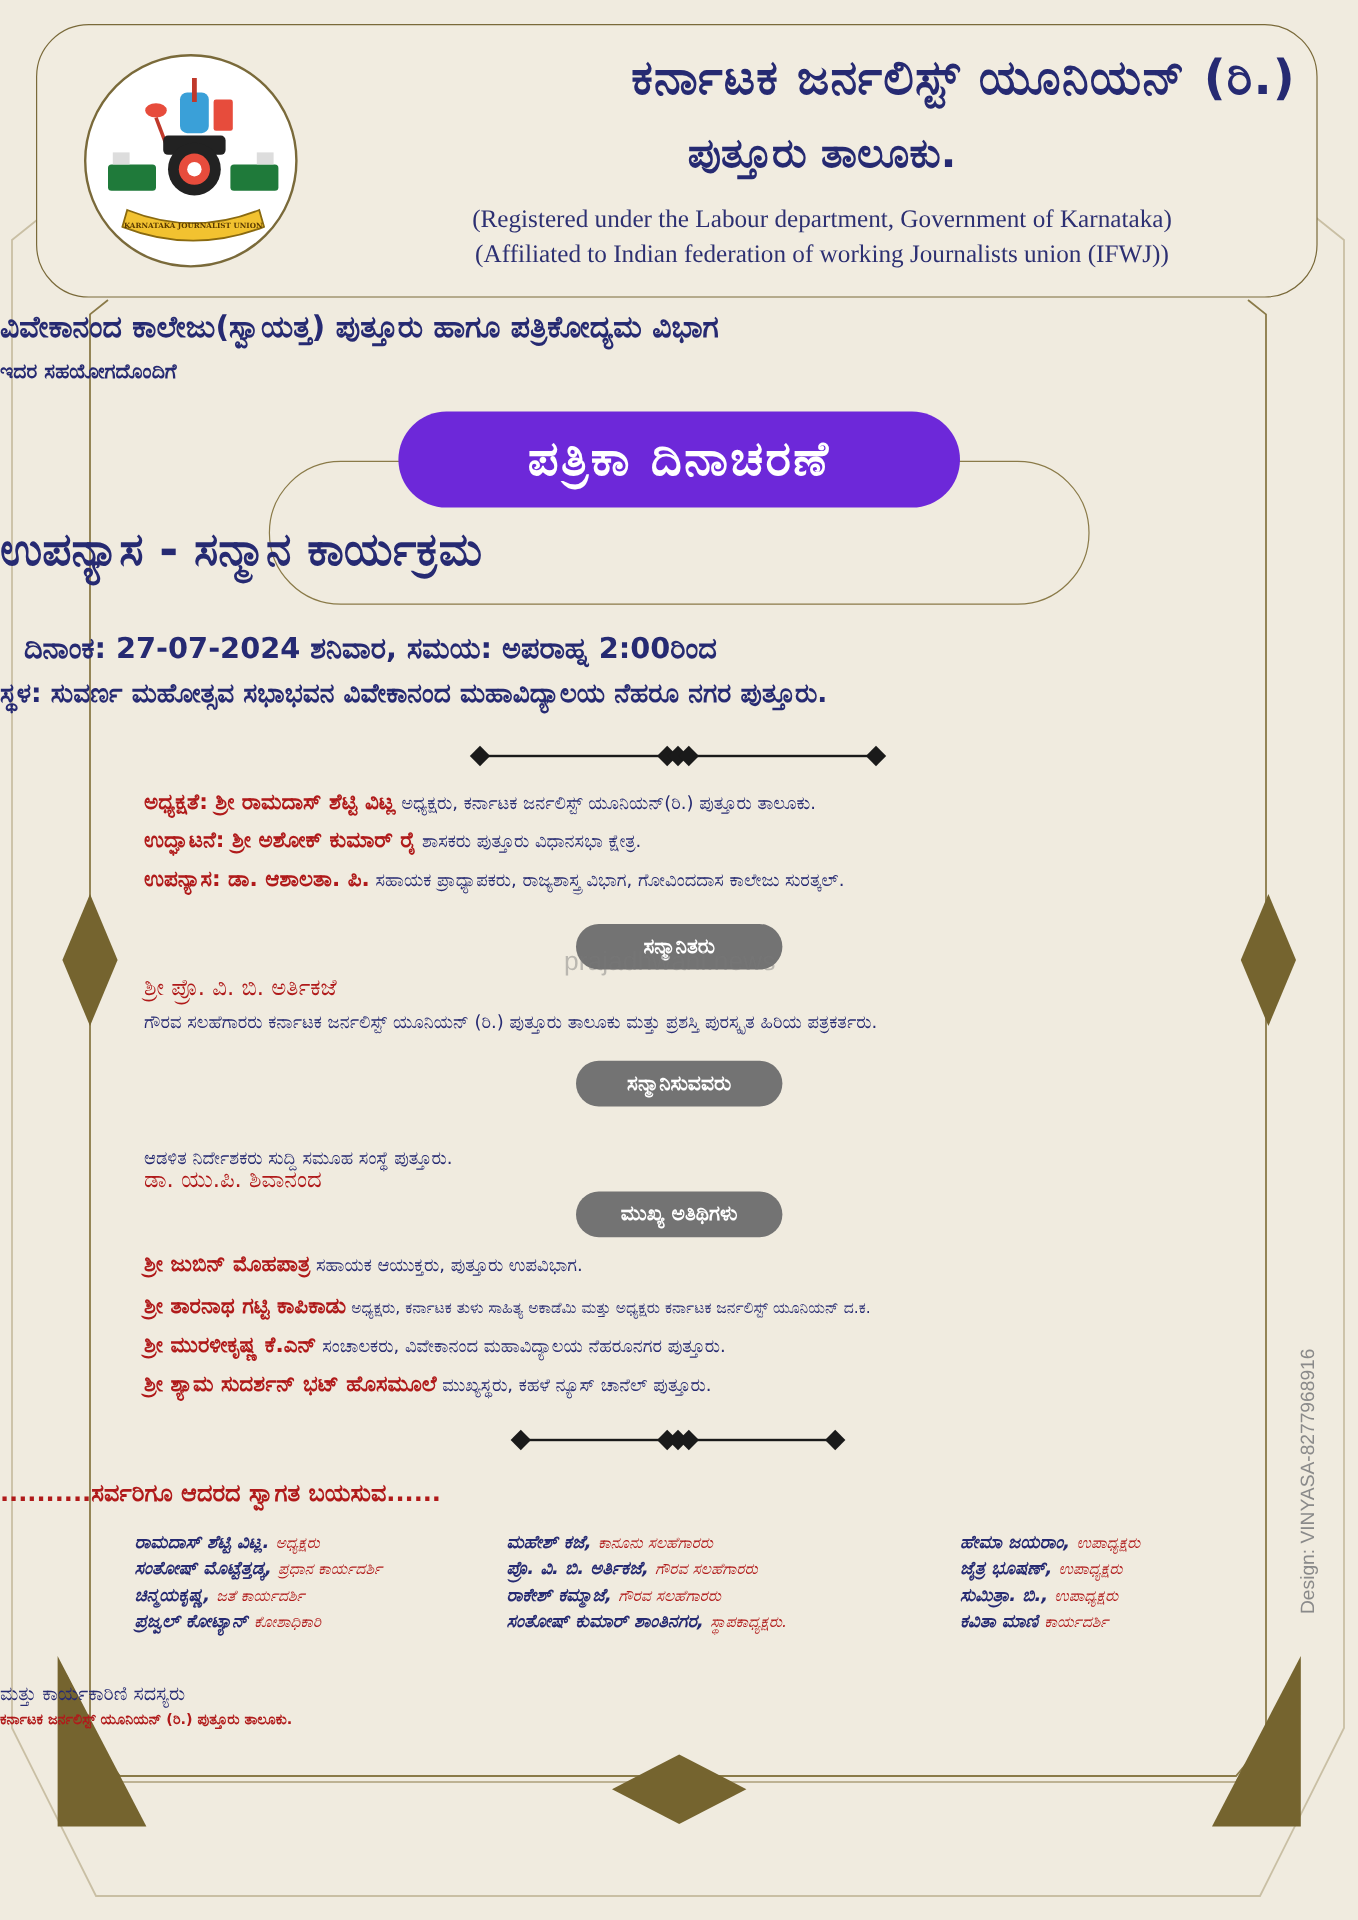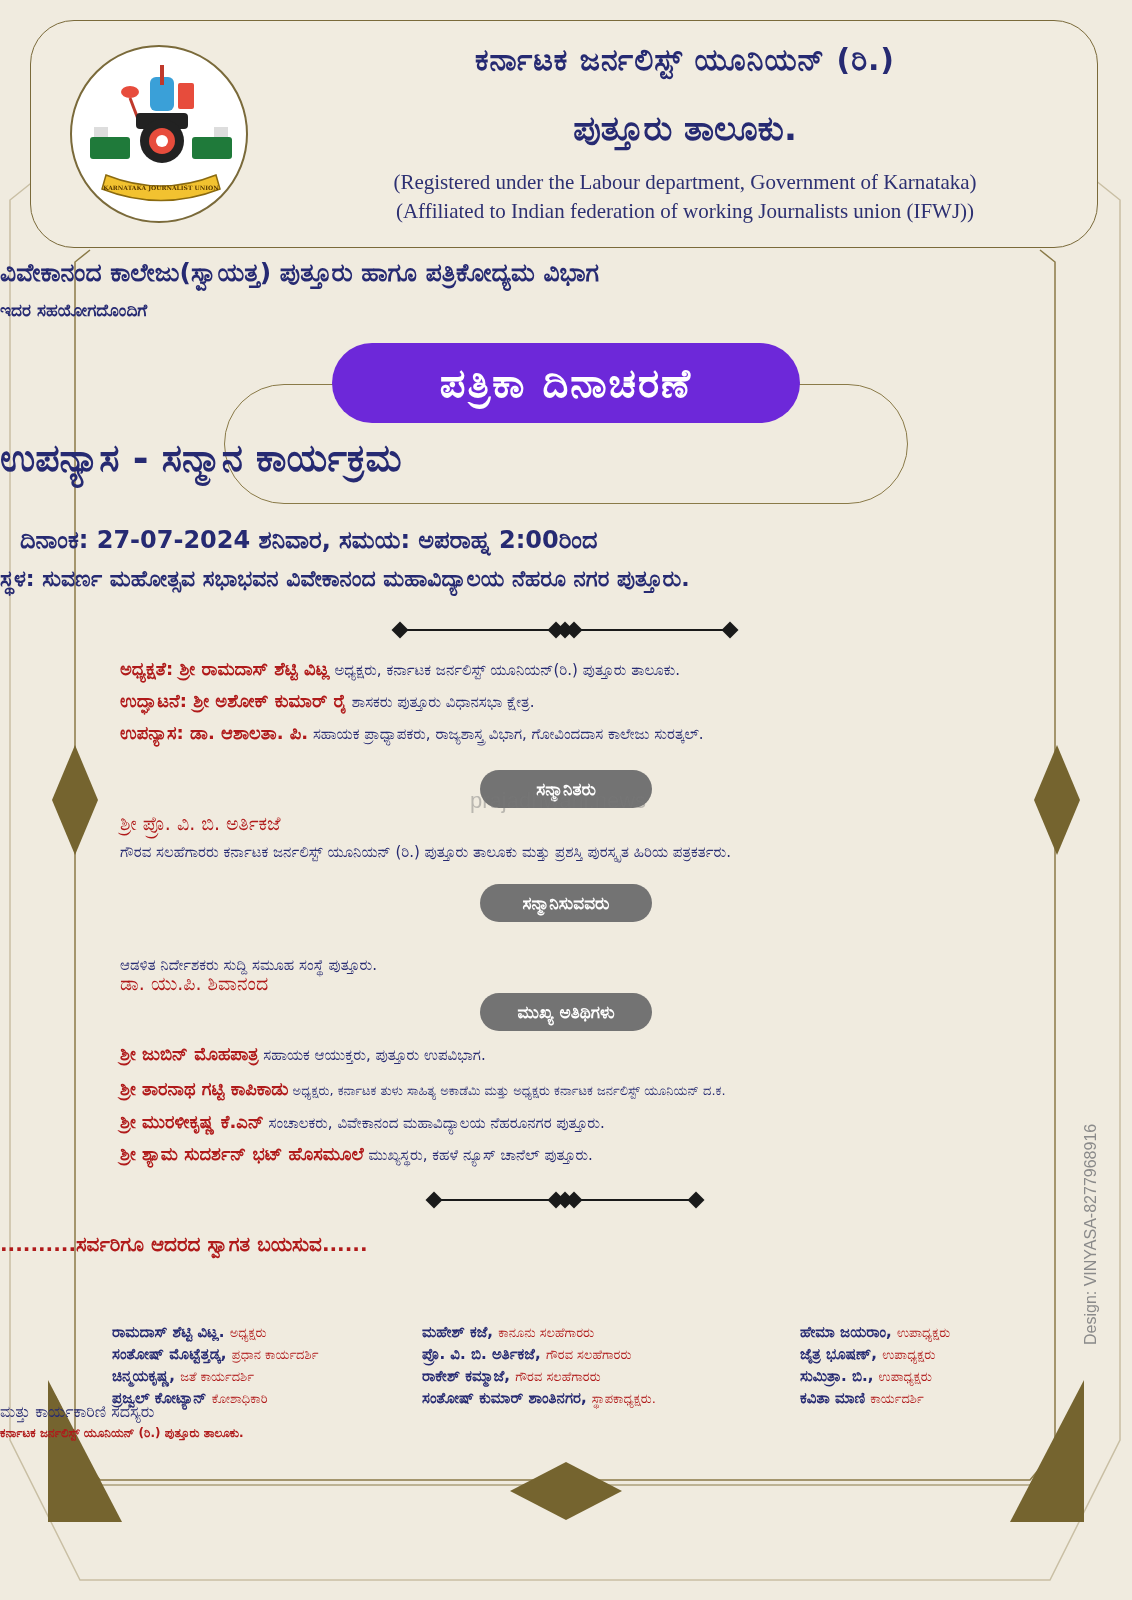--- a/index.html
+++ b/index.html
@@ -11,22 +11,22 @@
   
   .header-box {
     position: absolute; left: 30px; top: 20px; width: 1068px; height: 228px;
     border: 1.5px solid #7a6a3a; border-radius: 44px; background: #f1ece0;
   }
   .logo {
     position: absolute; left: 70px; top: 45px; width: 178px; height: 178px;
     border-radius: 50%; background: #ffffff; border: 2px solid #7a6a3a; overflow: hidden;
   }
   .hdr-title {
-    position: absolute; left: 290px; top: 42px; width: 790px; text-align: center;
-    font-size: 30px; font-weight: bold; color: #262a72; letter-spacing: 1px;
+    position: absolute; left: 290px; top: 42px; width: 790px; text-align: right;
+    font-size: 40px; font-weight: bold; color: #262a72; letter-spacing: 1px;
   }
   .hdr-sub {
     position: absolute; left: 290px; top: 108px; width: 790px; text-align: center;
     font-size: 34px; font-weight: bold; color: #262a72;
   }
   .hdr-en {
     position: absolute; left: 290px; width: 790px; text-align: center;
     font-family: Liberation Serif, serif; font-size: 21px; color: #2d3072;
   }
   .hdr-en.l1 { top: 170px; }
@@ -66,21 +66,21 @@
   .person-name { position: absolute; left: 120px; font-size: 19px; font-weight: normal; color: #b01a1a; }
   .person-desc { position: absolute; left: 120px; font-size: 15px; color: #262a72; white-space: nowrap; }
 
   .watermark {
     position: absolute; left: 470px; top: 788px; font-family: "Liberation Sans", sans-serif;
     font-size: 22px; color: rgba(120,120,120,0.45);
   }
 
   .welcome { top: 1232px; font-size: 20px; font-weight: bold; color: #b01a1a; }
 
-  .committee-col { position: absolute; top: 1323px; }
+  .committee-col { position: absolute; top: 1276px; font-style: italic; }
   .committee-col .row { height: 22px; font-size: 15px; font-weight: bold; color: #262a72; white-space: nowrap; }
   .committee-col .row .role { font-size: 13px; font-weight: normal; color: #b01a1a; }
 
   .footer-l1 { top: 1402px; font-size: 16px; color: #262a72; }
   .footer-l2 { top: 1426px; font-size: 12px; font-weight: bold; color: #b01a1a; }
 
   .designer {
     position: absolute; left: 1082px; top: 1345px; transform: rotate(-90deg); transform-origin: left top;
     font-family: "Liberation Sans", sans-serif; font-size: 16px; color: #8a8a8a; white-space: nowrap;
   }

